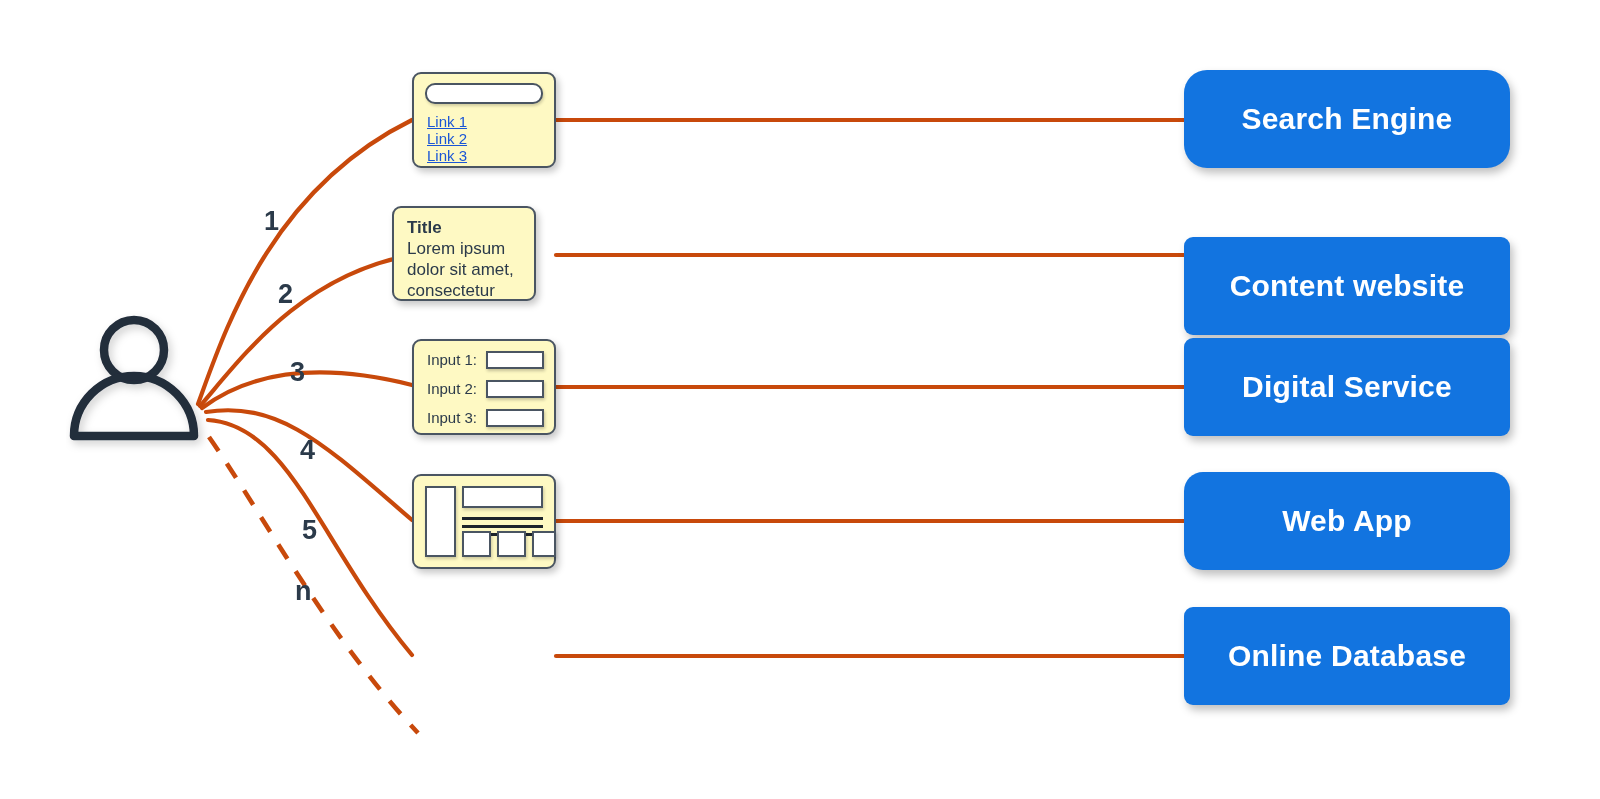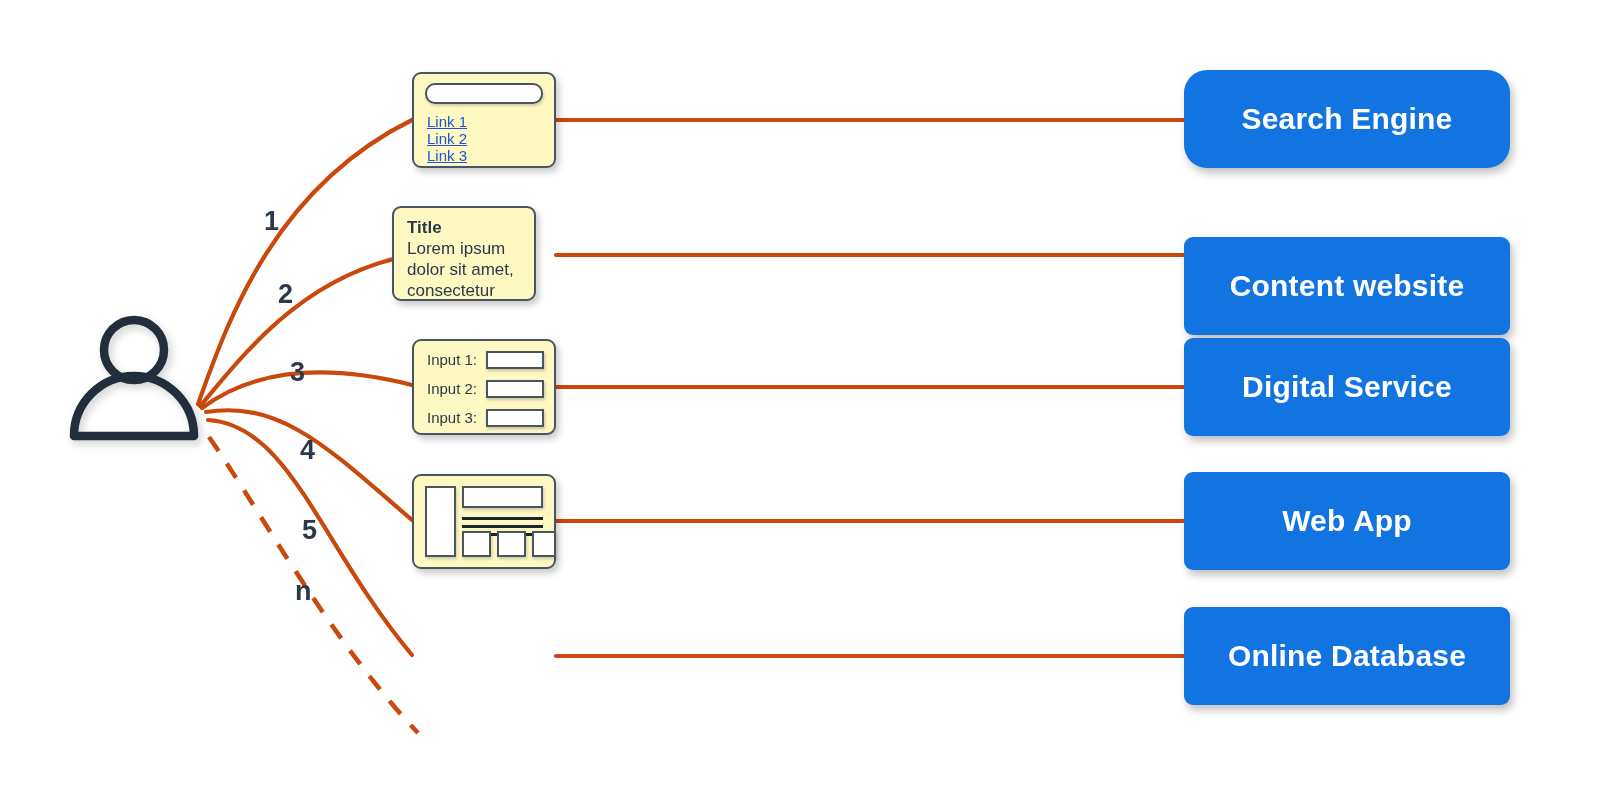--- a/index.html
+++ b/index.html
@@ -270,20 +270,20 @@
 
   <div class="service-box" style="top:70px;border-radius:23px;">
     <span class="service-label">Search Engine</span>
   </div>
   <div class="service-box" style="top:205px;margin-top:32px;">
     <span class="service-label">Content website</span>
   </div>
   <div class="service-box" style="top:338px;">
     <span class="service-label">Digital Service</span>
   </div>
-  <div class="service-box" style="top:472px;">
+  <div class="service-box" style="top:472px;border-radius:19px;">
     <span class="service-label">Web App</span>
   </div>
   <div class="service-box" style="top:607px;">
     <span class="service-label">Online Database</span>
   </div>
 
 </div>
 
 </body></html>

